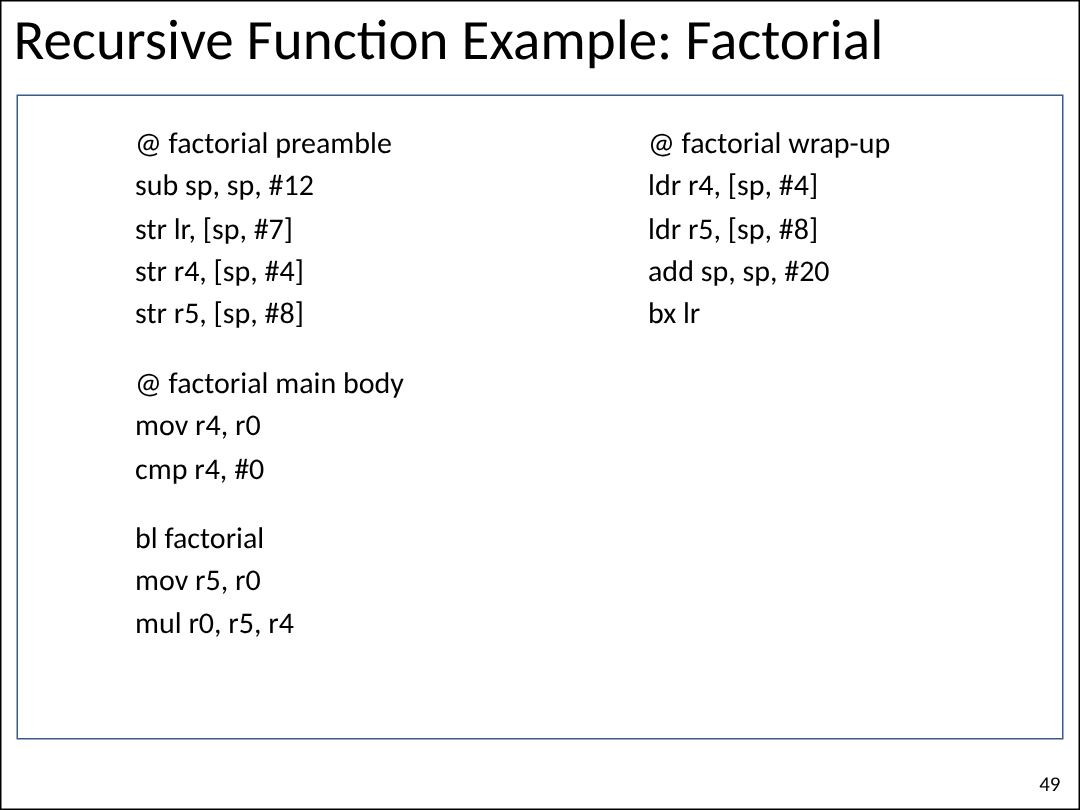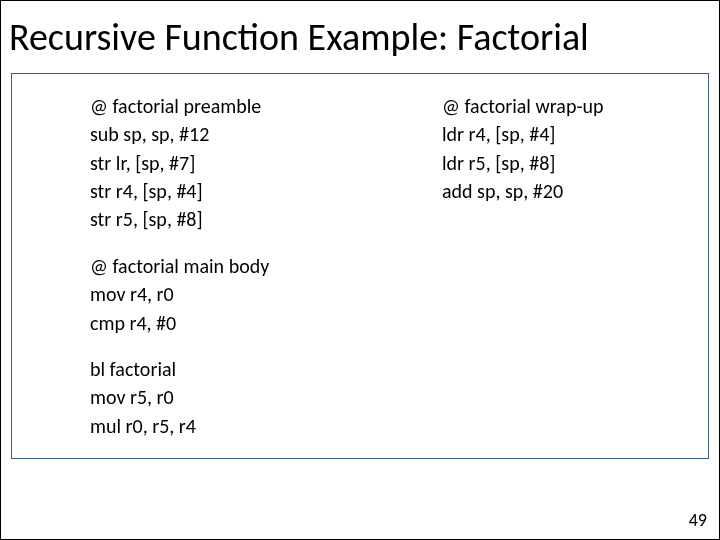--- a/index.html
+++ b/index.html
@@ -8,44 +8,44 @@
     position: relative;
     width: 720px;
     height: 540px;
     border: 1px solid #000;
     padding: 0;
   }
   .title {
     font-size: 38px;
     font-weight: 400;
     letter-spacing: 0px;
-    padding: 16px 8px 0 8px;
+    padding: 6px 8px 0 8px;
     line-height: 1.1;
   }
   .content {
     position: relative;
     margin: 14px 10px 0 10px;
     border: 1px solid #385d8a;
-    height: 386px;
+    height: 430px;
   }
   .col {
     position: absolute;
     top: 18px;
     font-size: 20px;
     line-height: 1.42;
   }
   .col-left { left: 78px; width: 280px; }
-  .col-right { left: 430px; width: 260px; }
+  .col-right { left: 420px; width: 260px; }
   .block { margin-bottom: 18px; }
   .block div { white-space: pre; }
   .pagenum {
     position: absolute;
     right: 12px;
     bottom: 8px;
-    font-size: 18px;
+    font-size: 14px;
   }
 </style>
 </head>
 <body>
 
 <div class="slide">
   <div class="title">Recursive Function Example: Factorial</div>
 
   <div class="content">
 
@@ -68,19 +68,20 @@
         <div>mul r0, r5, r4</div>
       </div>
     </div>
 
     <div class="col col-right">
       <div class="block">
         <div>@ factorial wrap-up</div>
         <div>ldr r4, [sp, #4]</div>
         <div>ldr r5, [sp, #8]</div>
         <div>add sp, sp, #20</div>
+        <div>bx lr</div>
       </div>
     </div>
 
   </div>
 
   <div class="pagenum">49</div>
 </div>
 
 </body></html>

